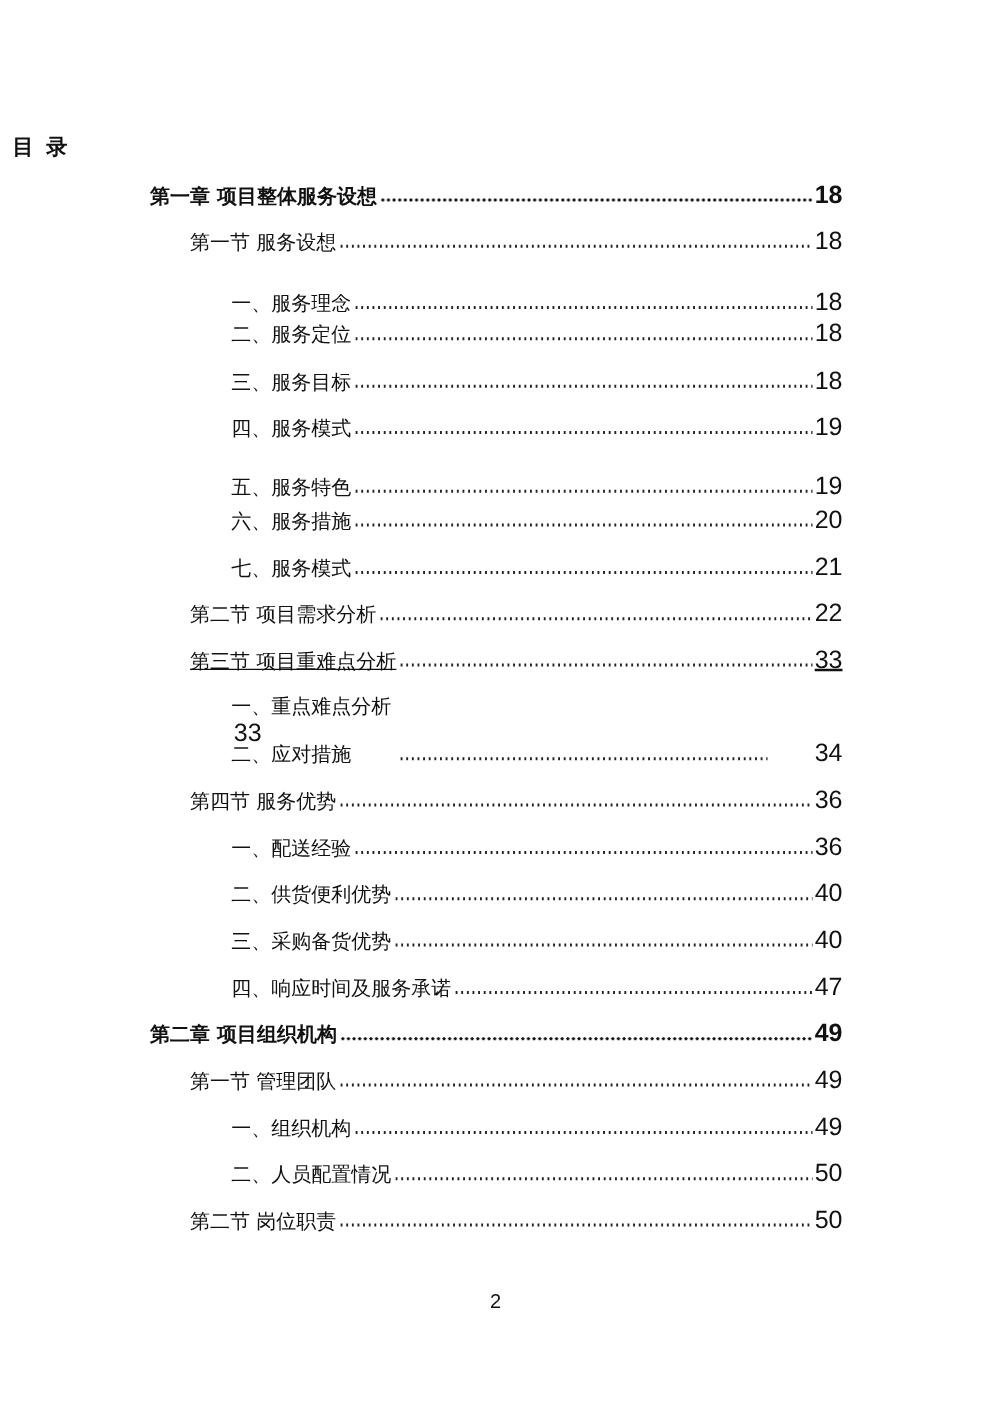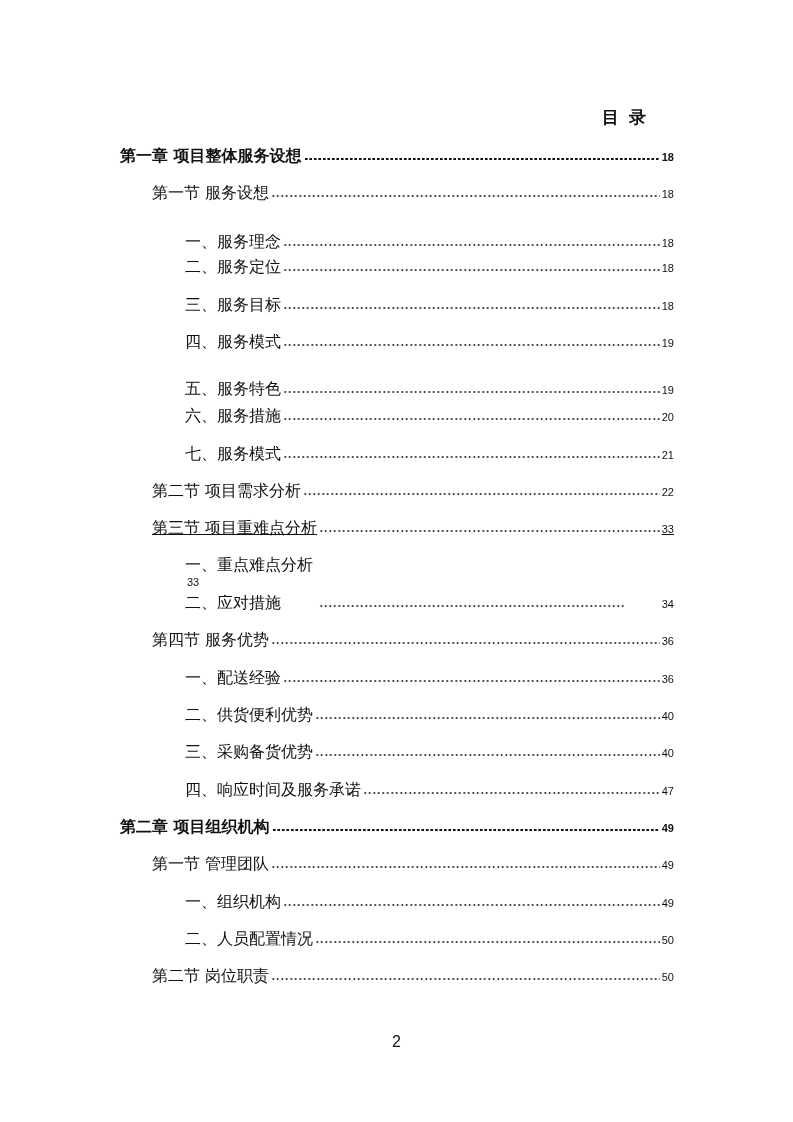--- a/index.html
+++ b/index.html
@@ -1,30 +1,30 @@
 <!DOCTYPE html>
 <html><head>
 <meta charset="utf-8">
 <style>
   html, body { margin: 0; padding: 0; background: #ffffff; }
   body { width: 793px; height: 1122px; position: relative; overflow: hidden;
          font-family: "DejaVu Sans", "Liberation Sans", sans-serif; color: #111; }
-  .title { position: absolute; top: 106px; left: 0; width: 656px; text-align: right;
+  .title { position: absolute; top: 106px; left: 0; width: 656px; text-align: left;
            font-size: 17px; font-weight: bold; letter-spacing: 10px; text-indent: 10px; }
   .row { position: absolute; display: flex; align-items: baseline; height: 30px;
          font-size: 16px; white-space: nowrap; right: 119px; }
   .row.l1 { left: 120px; font-weight: bold; }
   .row.l2 { left: 152px; }
   .row.l3 { left: 185px; }
   .row .label { flex: 0 0 auto; padding-right: 2px; }
   .row .leader { flex: 1 1 auto; overflow: hidden; height: 1em; position: relative; top: 2px;
                  background-image: radial-gradient(circle, #222 0.9px, transparent 1.1px);
                  background-size: 4.5px 4px; background-repeat: repeat-x; background-position: 0 85%; }
   .row.l1 .leader { background-image: radial-gradient(circle, #111 1.2px, transparent 1.4px); }
-  .row .page { flex: 0 0 auto; padding-left: 2px; font-family: "Liberation Sans", sans-serif; font-size: 11px; }
+  .row .page { flex: 0 0 auto; padding-left: 2px; font-family: "Liberation Sans", sans-serif; font-size: 20px; }
   .page-number { position: absolute; top: 1033px; left: 0; width: 793px; text-align: center;
                  font-family: "Liberation Sans", sans-serif; font-size: 16px; }
 </style>
 </head>
 <body>
 
 <div class="title">目录</div>
 
 <div id="toc">
     <div class="row l1" style="top: 145px;">

